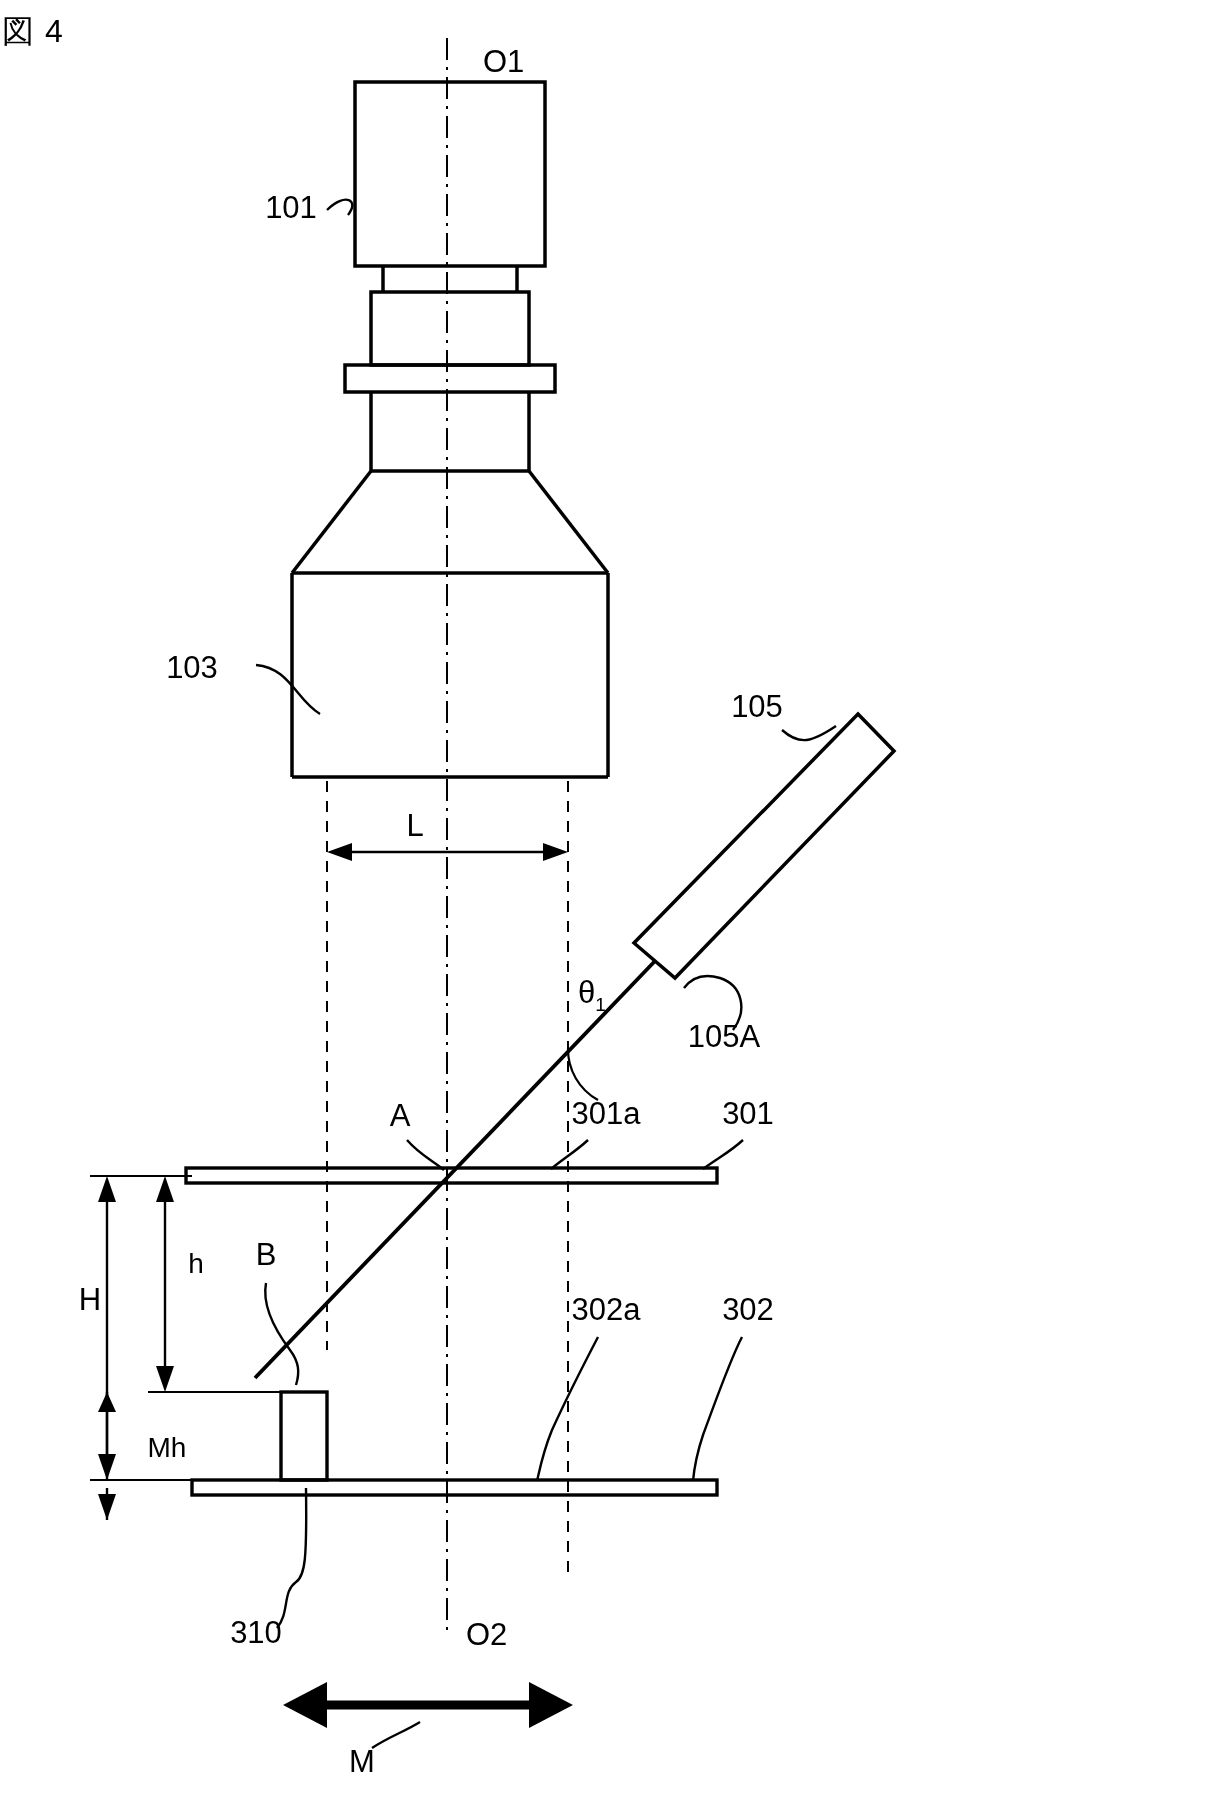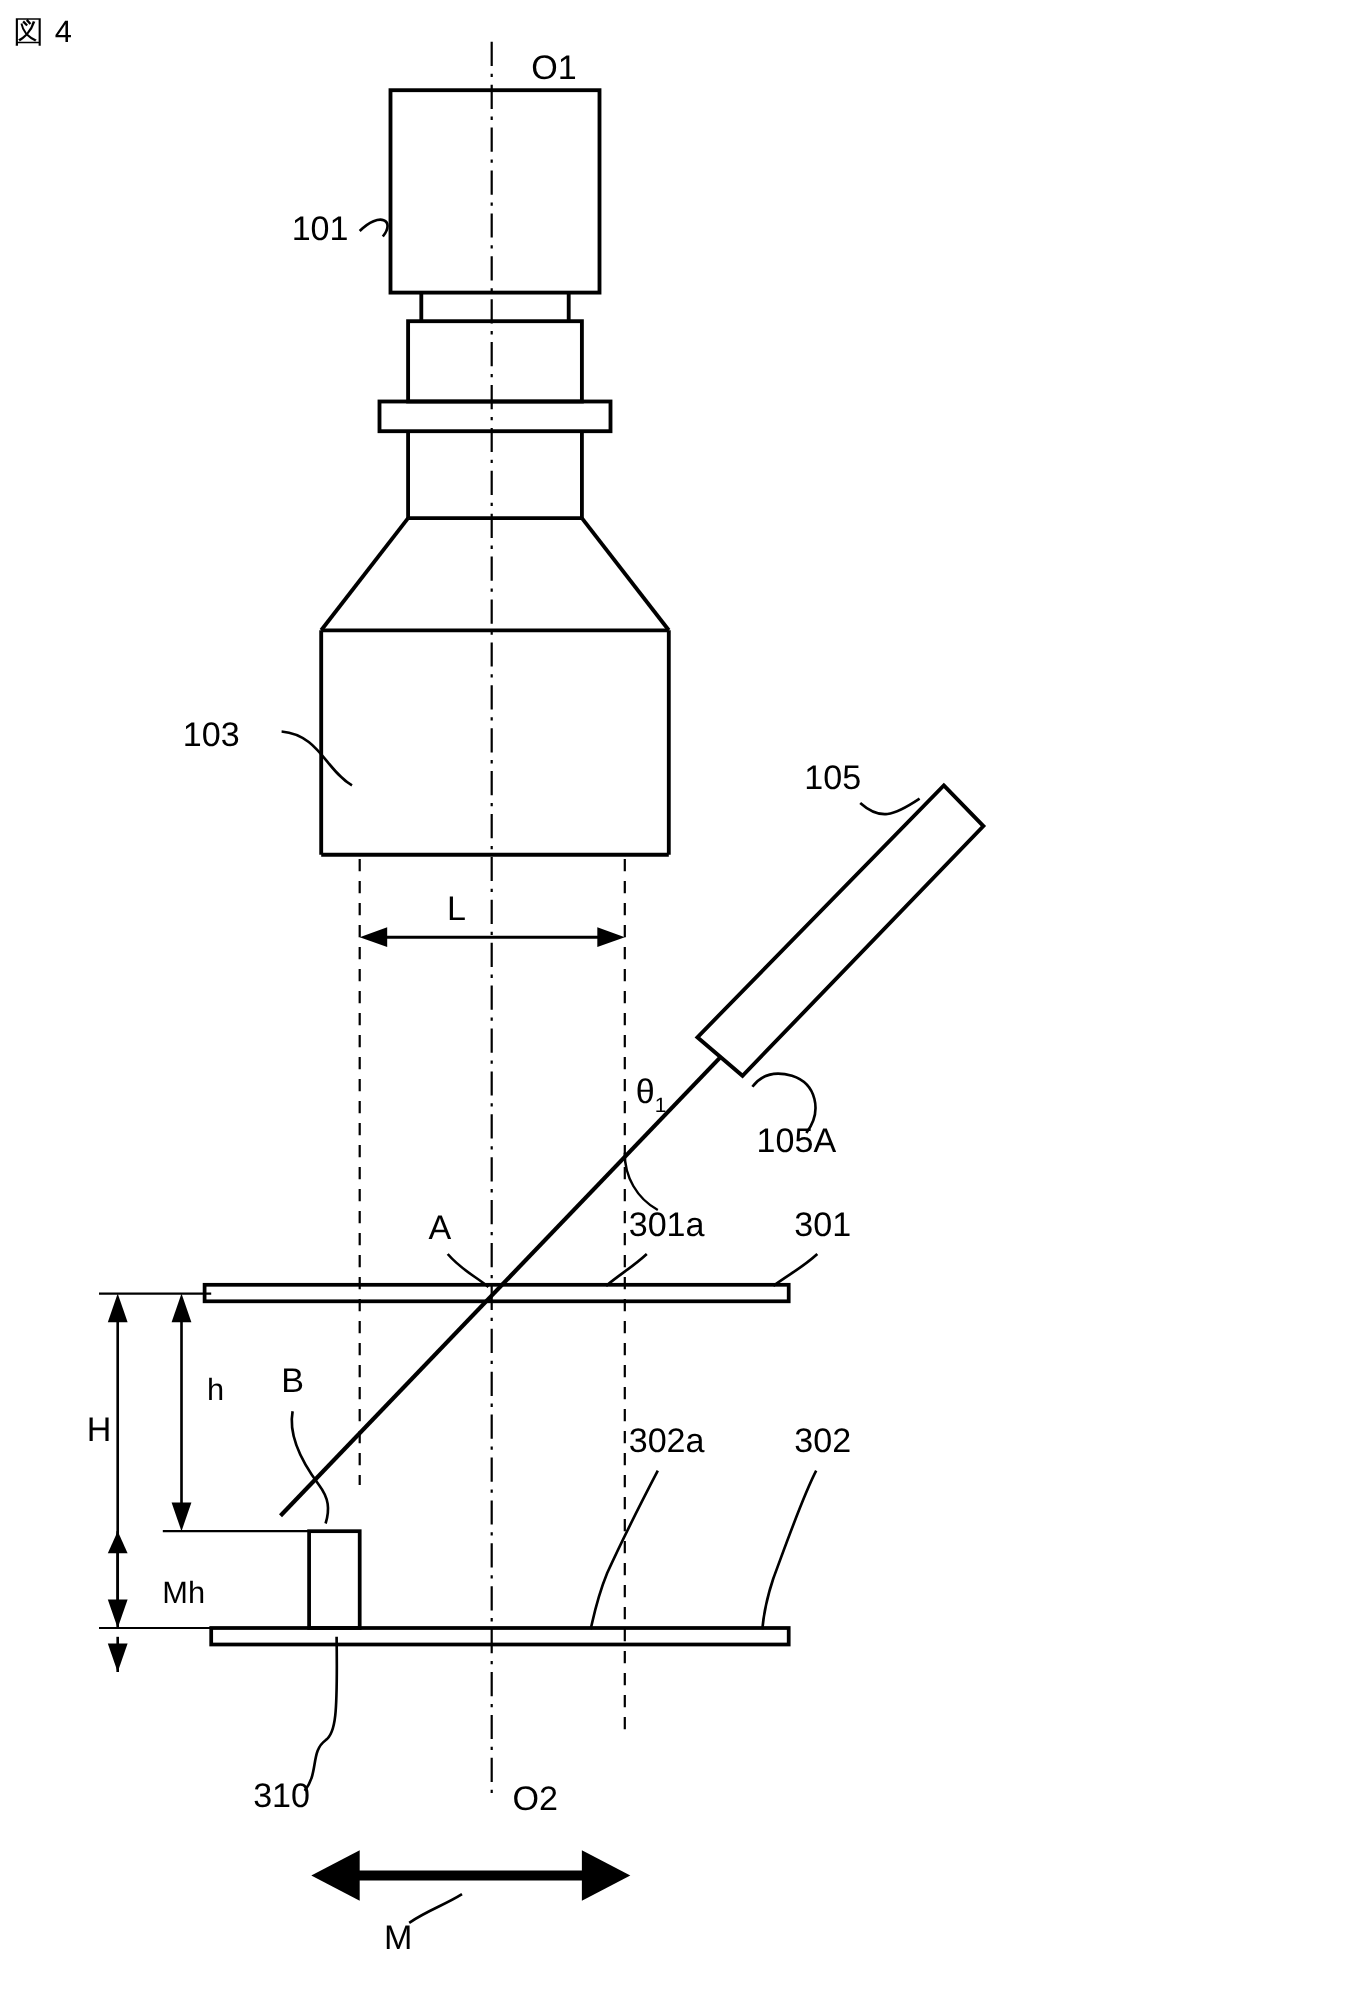--- a/index.html
+++ b/index.html
@@ -9,23 +9,23 @@
   }
   #page{
     position:relative;
     width:1228px;
     height:1811px;
     background:#fff;
     overflow:hidden;
   }
   #fig-label{
     position:absolute;
-    left:12px;
+    left:2px;
     top:10px;
-    font-size:28px;
+    font-size:32px;
     letter-spacing:1px;
     white-space:nowrap;
   }
   #fig-label .boxchar{
     display:inline-block;
     font-family:"DejaVu Sans", sans-serif;
   }
   svg#drawing{
     position:absolute;
     left:0; top:0;

